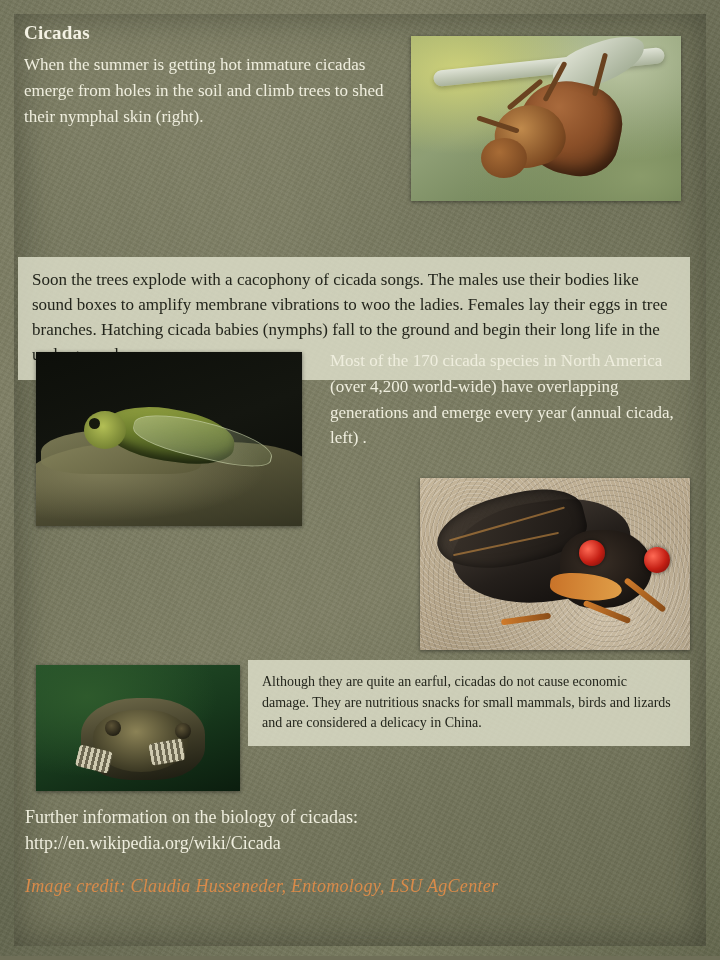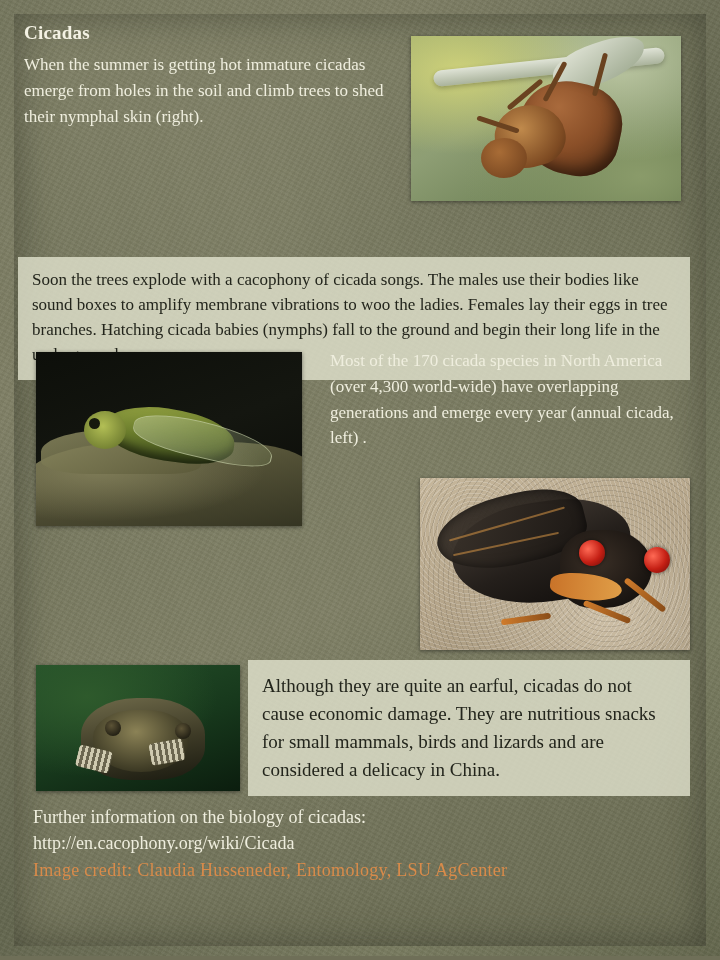--- a/index.html
+++ b/index.html
@@ -83,53 +83,54 @@
   .panel-songs {
     left: 18px;
     top: 215px;
     width: 672px;
     margin-top: 42px;
   }
   .panel-earful {
     left: 248px;
     top: 660px;
     width: 442px;
-    font-size: 19px;
+    font-size: 14px;
     padding: 12px 14px;
   }
 
   .mid-right-text {
     position: absolute;
     left: 330px;
     top: 348px;
     width: 360px;
   }
   .periodical-text {
     position: absolute;
     left: 36px;
     top: 540px;
     width: 400px;
     font-size: 17px;
     line-height: 1.55;
   }
 
   .further {
     position: absolute;
-    left: 33px;
+    left: 25px;
     top: 805px;
     width: 640px;
     font-size: 18px;
     line-height: 1.42;
     color: #efeede;
   }
   .further .line { white-space: nowrap; }
   .credit {
     color: #d98b4a;
-    margin-top: 2px;
+    margin-top: 18px;
     letter-spacing: 0.3px;
+    font-style: italic;
   }
 
   
   .photo {
     position: absolute;
     overflow: hidden;
     box-shadow: 0 1px 4px rgba(0,0,0,0.45);
   }
   .photo .px { position: absolute; inset: 0; }
 
@@ -377,21 +378,21 @@
     <div class="photo photo-annual">
       <div class="px annual-bg"></div>
       <div class="bark"></div>
       <div class="bark2"></div>
       <div class="annual-body"></div>
       <div class="annual-wing"></div>
       <div class="annual-head"></div>
       <div class="annual-eye" style="left:20%; top:38%;"></div>
     </div>
 
-    <div class="mid-right-text light-text">Most of the 170 cicada species in North America (over 4,300 world-wide) have overlapping generations and emerge every year (annual cicada, left) .</div>
+    <div class="mid-right-text light-text">Most of the 170 cicada species in North America (over 4,200 world-wide) have overlapping generations and emerge every year (annual cicada, left) .</div>
 
     <div class="photo photo-periodical">
       <div class="px sand-bg"></div>
       <div class="px sand-grain"></div>
       <div class="per-body"></div>
       <div class="per-wing"></div>
       <div class="per-vein" style="left:10%; top:26%; width:120px; transform:rotate(-16deg);"></div>
       <div class="per-vein" style="left:12%; top:38%; width:108px; transform:rotate(-12deg);"></div>
       <div class="per-head"></div>
       <div class="per-orange"></div>
@@ -410,18 +411,18 @@
       <div class="nymph-eye" style="left:34%; top:44%;"></div>
       <div class="nymph-eye" style="left:68%; top:46%;"></div>
       <div class="nymph-claw" style="left:56%; top:60%;"></div>
       <div class="nymph-claw" style="left:20%; top:66%; transform:rotate(14deg);"></div>
     </div>
 
     <div class="panel panel-earful">Although they are quite an earful, cicadas do not cause economic damage.  They are nutritious snacks for small mammals, birds and lizards and are considered a delicacy in China.</div>
 
     <div class="further">
       <div class="line">Further information  on the biology of cicadas:</div>
-      <div class="line">http://en.cacophony.org/wiki/Cicada</div>
+      <div class="line">http://en.wikipedia.org/wiki/Cicada</div>
       <div class="line credit">Image credit: Claudia Husseneder,  Entomology,  LSU AgCenter</div>
     </div>
 
   </div>
 </div>
 
 </body></html>

